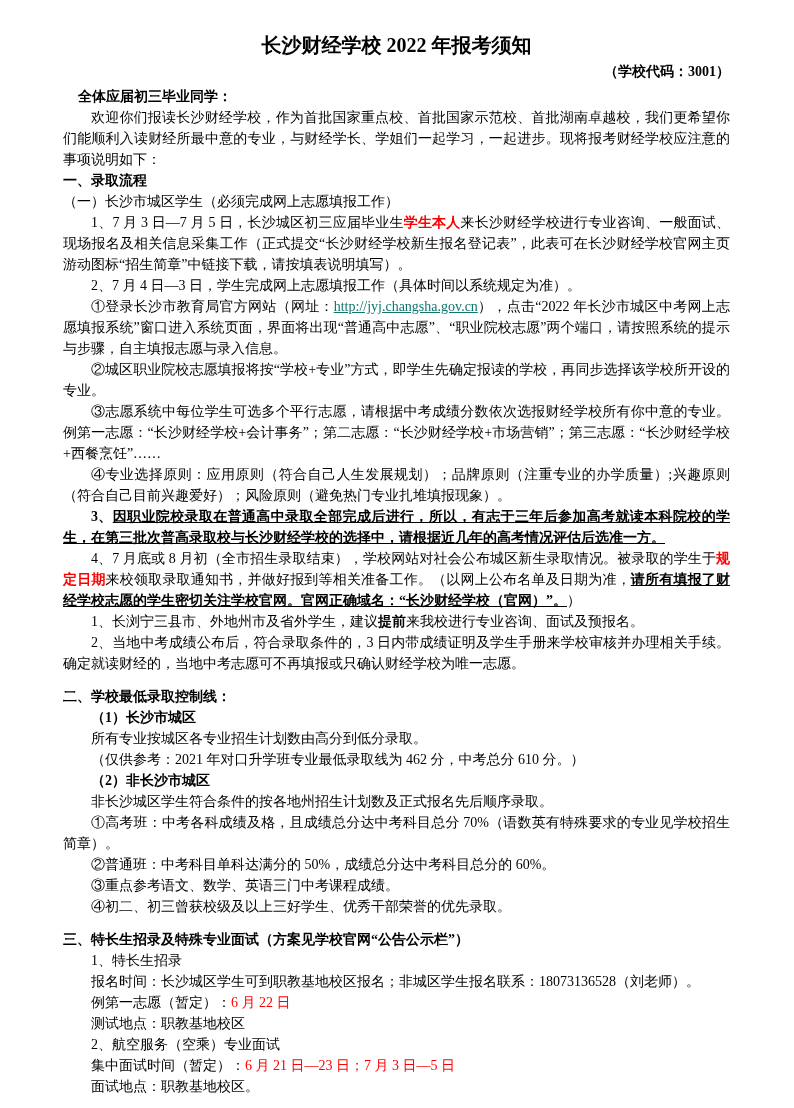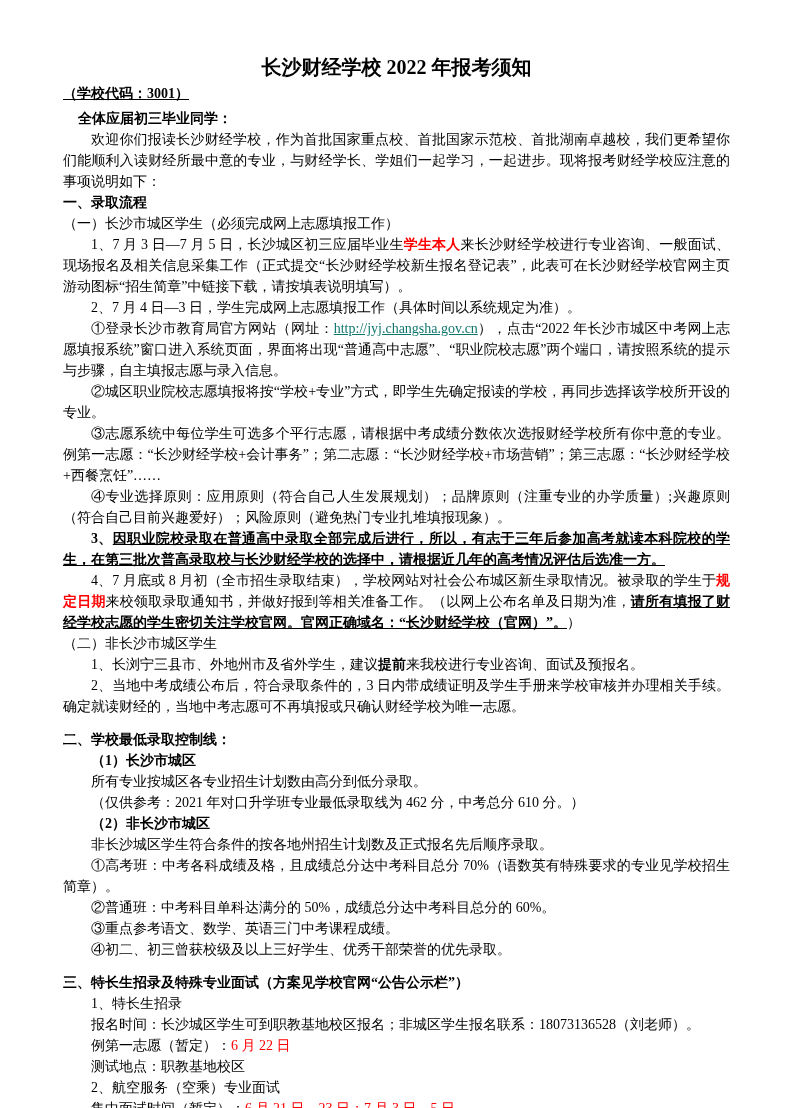--- a/index.html
+++ b/index.html
@@ -11,29 +11,27 @@
     background: #ffffff;
     color: #000000;
     font-family: "Liberation Serif", "DejaVu Serif", serif;
     overflow: hidden;
   }
   .title {
     text-align: center;
     font-weight: bold;
     font-size: 20px;
     line-height: 30px;
-    margin-top: 22px;
   }
   .subtitle {
-    text-align: left;
+    text-align: right;
     font-weight: bold;
     font-size: 14px;
     line-height: 24px;
     margin-bottom: 2px;
-    text-decoration: underline;
   }
   .para {
     font-size: 14px;
     line-height: 21px;
     text-align: justify;
   }
   .indent { text-indent: 2em; }
   .bold { font-weight: bold; }
   .salutation { margin-left: 15px; }
   .gap { height: 12px; }
@@ -56,21 +54,20 @@
       <div class="para bold"><span class="run-n">一、录取流程</span></div>
       <div class="para "><span class="run-n">（一）长沙市城区学生（必须完成网上志愿填报工作）</span></div>
       <div class="para indent"><span class="run-n">1、7 月 3 日—7 月 5 日，长沙城区初三应届毕业生</span><span class="run-rb">学生本人</span><span class="run-n">来长沙财经学校进行专业咨询、一般面试、现场报名及相关信息采集工作（正式提交“长沙财经学校新生报名登记表”，此表可在长沙财经学校官网主页游动图标“招生简章”中链接下载，请按填表说明填写）。</span></div>
       <div class="para indent"><span class="run-n">2、7 月 4 日—3 日，学生完成网上志愿填报工作（具体时间以系统规定为准）。</span></div>
       <div class="para indent"><span class="run-n">①登录长沙市教育局官方网站（网址：</span><a class="run-link">http://jyj.changsha.gov.cn</a><span class="run-n">），点击“2022 年长沙市城区中考网上志愿填报系统”窗口进入系统页面，界面将出现“普通高中志愿”、“职业院校志愿”两个端口，请按照系统的提示与步骤，自主填报志愿与录入信息。</span></div>
       <div class="para indent"><span class="run-n">②城区职业院校志愿填报将按“学校+专业”方式，即学生先确定报读的学校，再同步选择该学校所开设的专业。</span></div>
       <div class="para indent"><span class="run-n">③志愿系统中每位学生可选多个平行志愿，请根据中考成绩分数依次选报财经学校所有你中意的专业。例第一志愿：“长沙财经学校+会计事务”；第二志愿：“长沙财经学校+市场营销”；第三志愿：“长沙财经学校+西餐烹饪”……</span></div>
       <div class="para indent"><span class="run-n">④专业选择原则：应用原则（符合自己人生发展规划）；品牌原则（注重专业的办学质量）;兴趣原则（符合自己目前兴趣爱好）；风险原则（避免热门专业扎堆填报现象）。</span></div>
       <div class="para indent"><span class="run-b">3、</span><span class="run-bu">因职业院校录取在普通高中录取全部完成后进行，所以，有志于三年后参加高考就读本科院校的学生，在第三批次普高录取校与长沙财经学校的选择中，请根据近几年的高考情况评估后选准一方。</span></div>
       <div class="para indent"><span class="run-n">4、7 月底或 8 月初（全市招生录取结束），学校网站对社会公布城区新生录取情况。被录取的学生于</span><span class="run-rb">规定日期</span><span class="run-n">来校领取录取通知书，并做好报到等相关准备工作。（以网上公布名单及日期为准，</span><span class="run-bu">请所有填报了财经学校志愿的学生密切关注学校官网。官网正确域名：“长沙财经学校（官网）”。</span><span class="run-n">）</span></div>
-      <div class="para "><span class="run-n">（二）非长沙市城区学生</span></div>
       <div class="para indent"><span class="run-n">1、长浏宁三县市、外地州市及省外学生，建议</span><span class="run-b">提前</span><span class="run-n">来我校进行专业咨询、面试及预报名。</span></div>
       <div class="para indent"><span class="run-n">2、当地中考成绩公布后，符合录取条件的，3 日内带成绩证明及学生手册来学校审核并办理相关手续。确定就读财经的，当地中考志愿可不再填报或只确认财经学校为唯一志愿。</span></div>
       <div class="gap"></div>
       <div class="para bold"><span class="run-n">二、学校最低录取控制线：</span></div>
       <div class="para indent bold"><span class="run-n">（1）长沙市城区</span></div>
       <div class="para indent"><span class="run-n">所有专业按城区各专业招生计划数由高分到低分录取。</span></div>
       <div class="para indent"><span class="run-n">（仅供参考：2021 年对口升学班专业最低录取线为 462 分，中考总分 610 分。）</span></div>
       <div class="para indent bold"><span class="run-n">（2）非长沙市城区</span></div>
       <div class="para indent"><span class="run-n">非长沙城区学生符合条件的按各地州招生计划数及正式报名先后顺序录取。</span></div>
       <div class="para indent"><span class="run-n">①高考班：中考各科成绩及格，且成绩总分达中考科目总分 70%（语数英有特殊要求的专业见学校招生简章）。</span></div>

